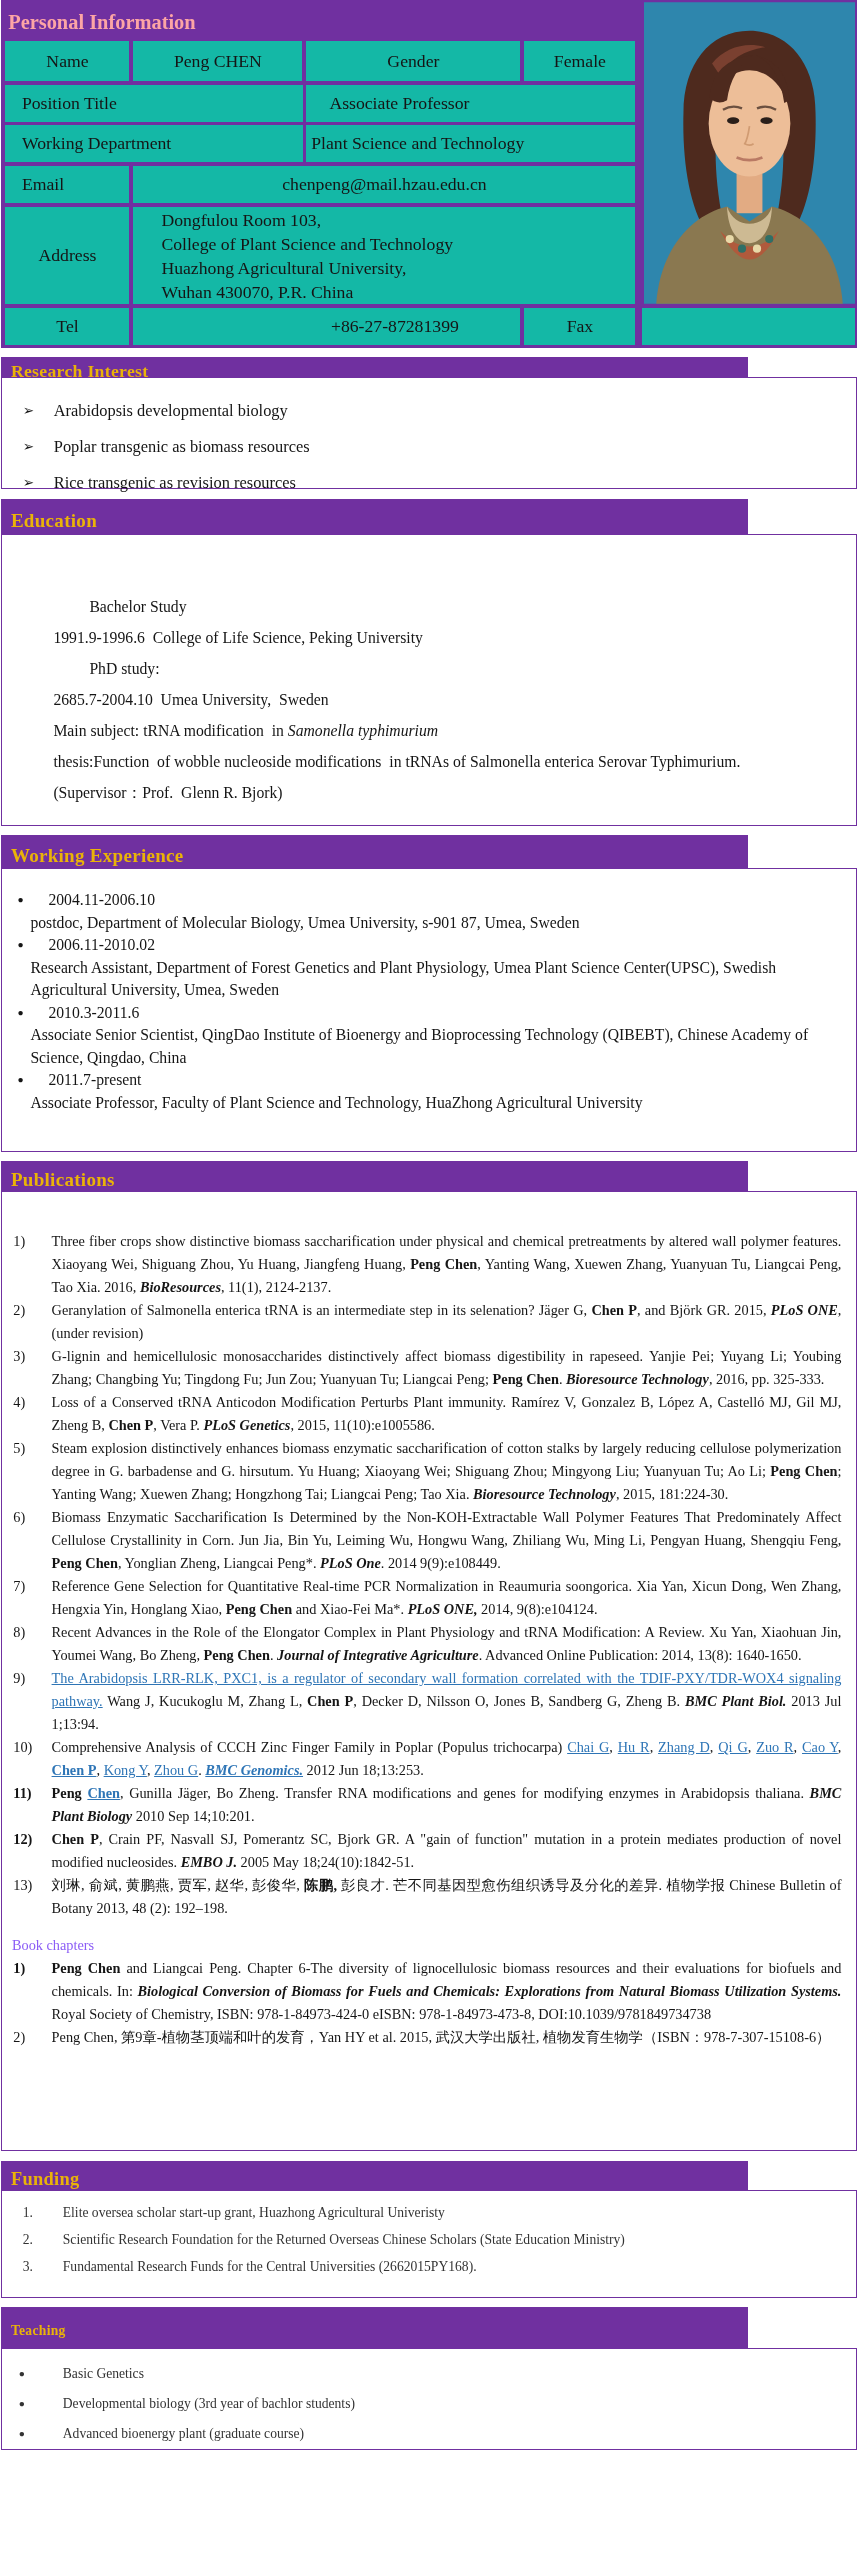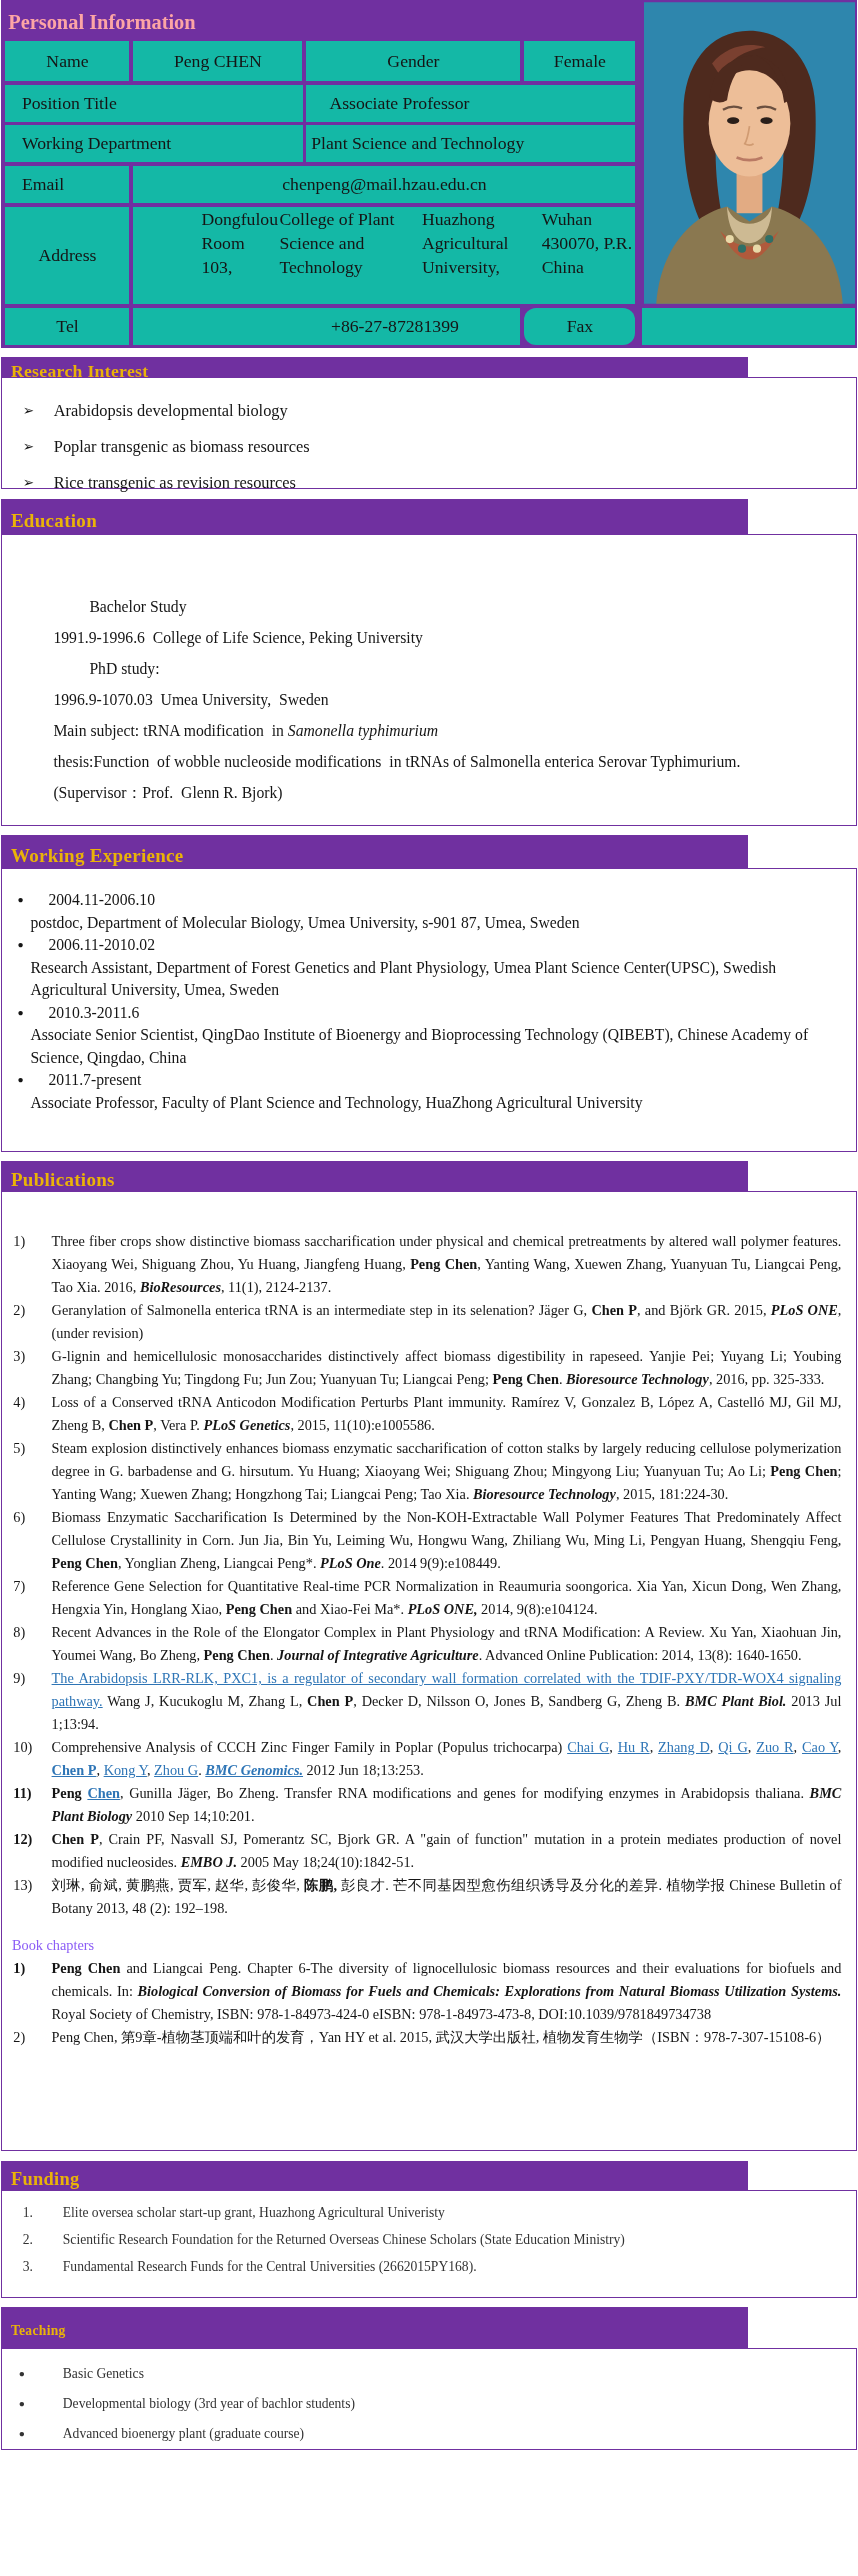--- a/index.html
+++ b/index.html
@@ -36,21 +36,21 @@
     position:absolute;left:6.8px;top:5.5px;height:33px;display:flex;align-items:center;
     color:#fca5a5;font-weight:bold;font-size:20.4px;
   }
   .cell{
     position:absolute;background:#14b8a6;display:flex;align-items:center;
     font-size:17.7px;color:var(--ink);box-sizing:border-box;overflow:hidden;
   }
   .cell.center{justify-content:center;}
   .cell.lpad{padding-left:16.4px;}
   .cell.vpad{padding-left:4.8px;}
-  .addr-val{flex-direction:row;align-items:flex-start;justify-content:center;padding-left:68px;line-height:24px;}
+  .addr-val{flex-direction:column;align-items:flex-start;justify-content:center;padding-left:28px;line-height:24px;}
   .tel-val{justify-content:center;padding-left:136px;}
   .photo{position:absolute;left:643px;top:2px;width:211px;height:302px;overflow:hidden;}
   .photo svg{display:block;}
   
   .ri-box{padding-top:15px;font-size:16.4px;line-height:36px;}
   .ri-item{display:flex;padding-left:20.4px;}
   .ri-bullet{width:31px;flex:none;font-size:13.6px;}
   
   .edu-box{padding-top:56px;font-size:15.7px;line-height:31px;}
   .edu-line{margin-left:51px;margin-right:37px;white-space:pre-wrap;}
@@ -109,21 +109,21 @@
     <div class="cell addr-val" style="left:132px;top:207px;width:502px;height:97px;">
 
     <div class="addr-line">Dongfulou Room 103,</div>
         <div class="addr-line">College of Plant Science and Technology</div>
         <div class="addr-line">Huazhong Agricultural University,</div>
         <div class="addr-line">Wuhan 430070, P.R. China</div>
       </div>
 
     <div class="cell center" style="left:4.1px;top:308px;width:124px;height:37px;">Tel</div>
     <div class="cell tel-val" style="left:132px;top:308px;width:387px;height:37px;">+86-27-87281399</div>
-    <div class="cell center" style="left:523px;top:308px;width:111px;height:37px;border-radius:12px;">Fax</div>
+    <div class="cell center" style="left:523px;top:308px;width:111px;height:37px;">Fax</div>
     <div class="cell center" style="left:641px;top:308px;width:213px;height:37px;"></div>
 
     <div class="photo">
       <svg width="211" height="302" viewBox="0 0 310 443" xmlns="http://www.w3.org/2000/svg">
         <rect x="0" y="0" width="310" height="443" fill="#2E86AD"></rect>
 
         <path d="M155,42 C96,42 58,92 58,162 C56,230 66,300 92,338 L116,322 C104,262 102,206 110,164 L200,164 C208,206 206,262 194,322 L218,338 C244,300 254,230 252,162 C252,92 214,42 155,42 Z" fill="#4E2A1E"></path>
         <path d="M100,90 C120,66 150,58 178,66 C150,70 124,84 112,108 Z" fill="#7A4030"></path>
 
         <rect x="136" y="248" width="38" height="62" fill="#E2AB83"></rect>
@@ -180,21 +180,21 @@
     <span class="band-title">Education</span>
   </div>
   <div class="box edu-box" style="top:534px;height:292px;">
 
       <div class="edu-line ind2"><span>Bachelor Study</span></div>
 
       <div class="edu-line"><span>1991.9-1996.6  College of Life Science, Peking University</span></div>
 
       <div class="edu-line ind2"><span>PhD study:</span></div>
 
-      <div class="edu-line"><span>1996.9-1070.03  Umea University,  Sweden</span></div>
+      <div class="edu-line"><span>2685.7-2004.10  Umea University,  Sweden</span></div>
 
       <div class="edu-line"><span>Main subject: tRNA modification  in </span><span class="seg-i">Samonella typhimurium</span></div>
 
       <div class="edu-line"><span>thesis:Function  of wobble nucleoside modifications  in tRNAs of Salmonella enterica Serovar Typhimurium. (Supervisor：Prof.  Glenn R. Bjork)</span></div>
     </div>
 
   <div class="band" style="top:827px;height:41px;font-size:19px;">
     <span class="band-title">Working Experience</span>
   </div>
   <div class="box we-box" style="top:868px;height:284px;">

